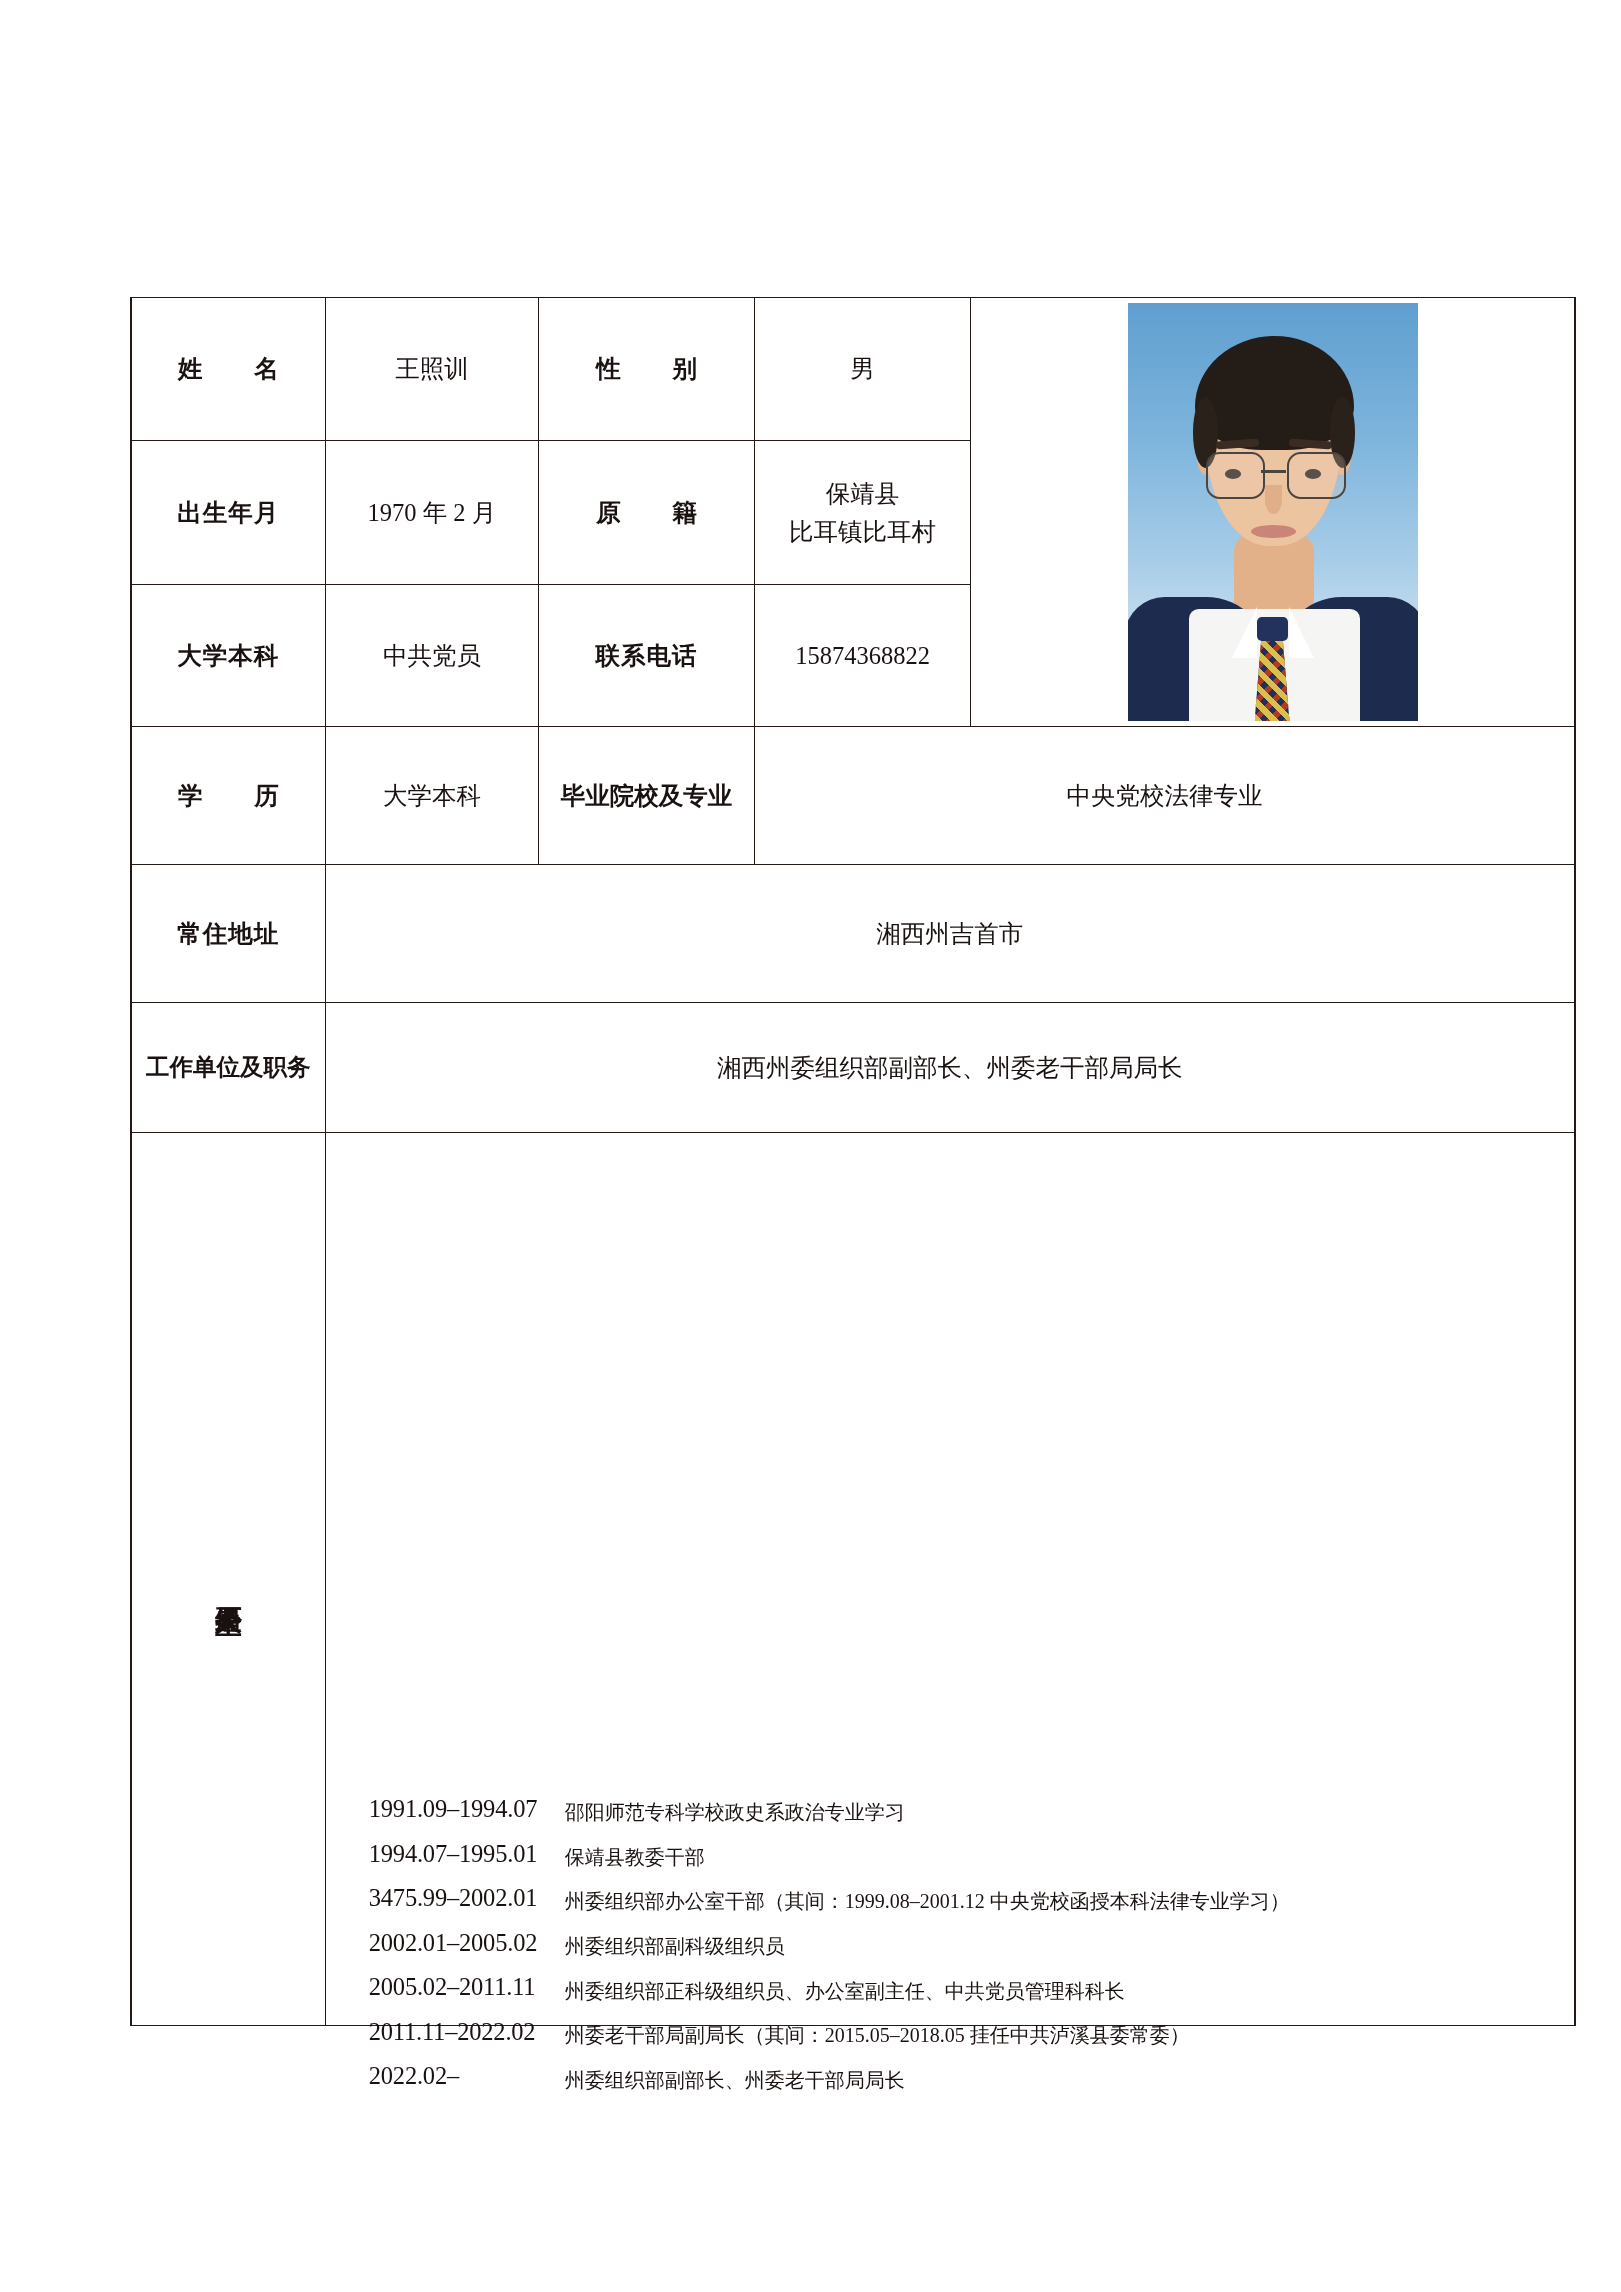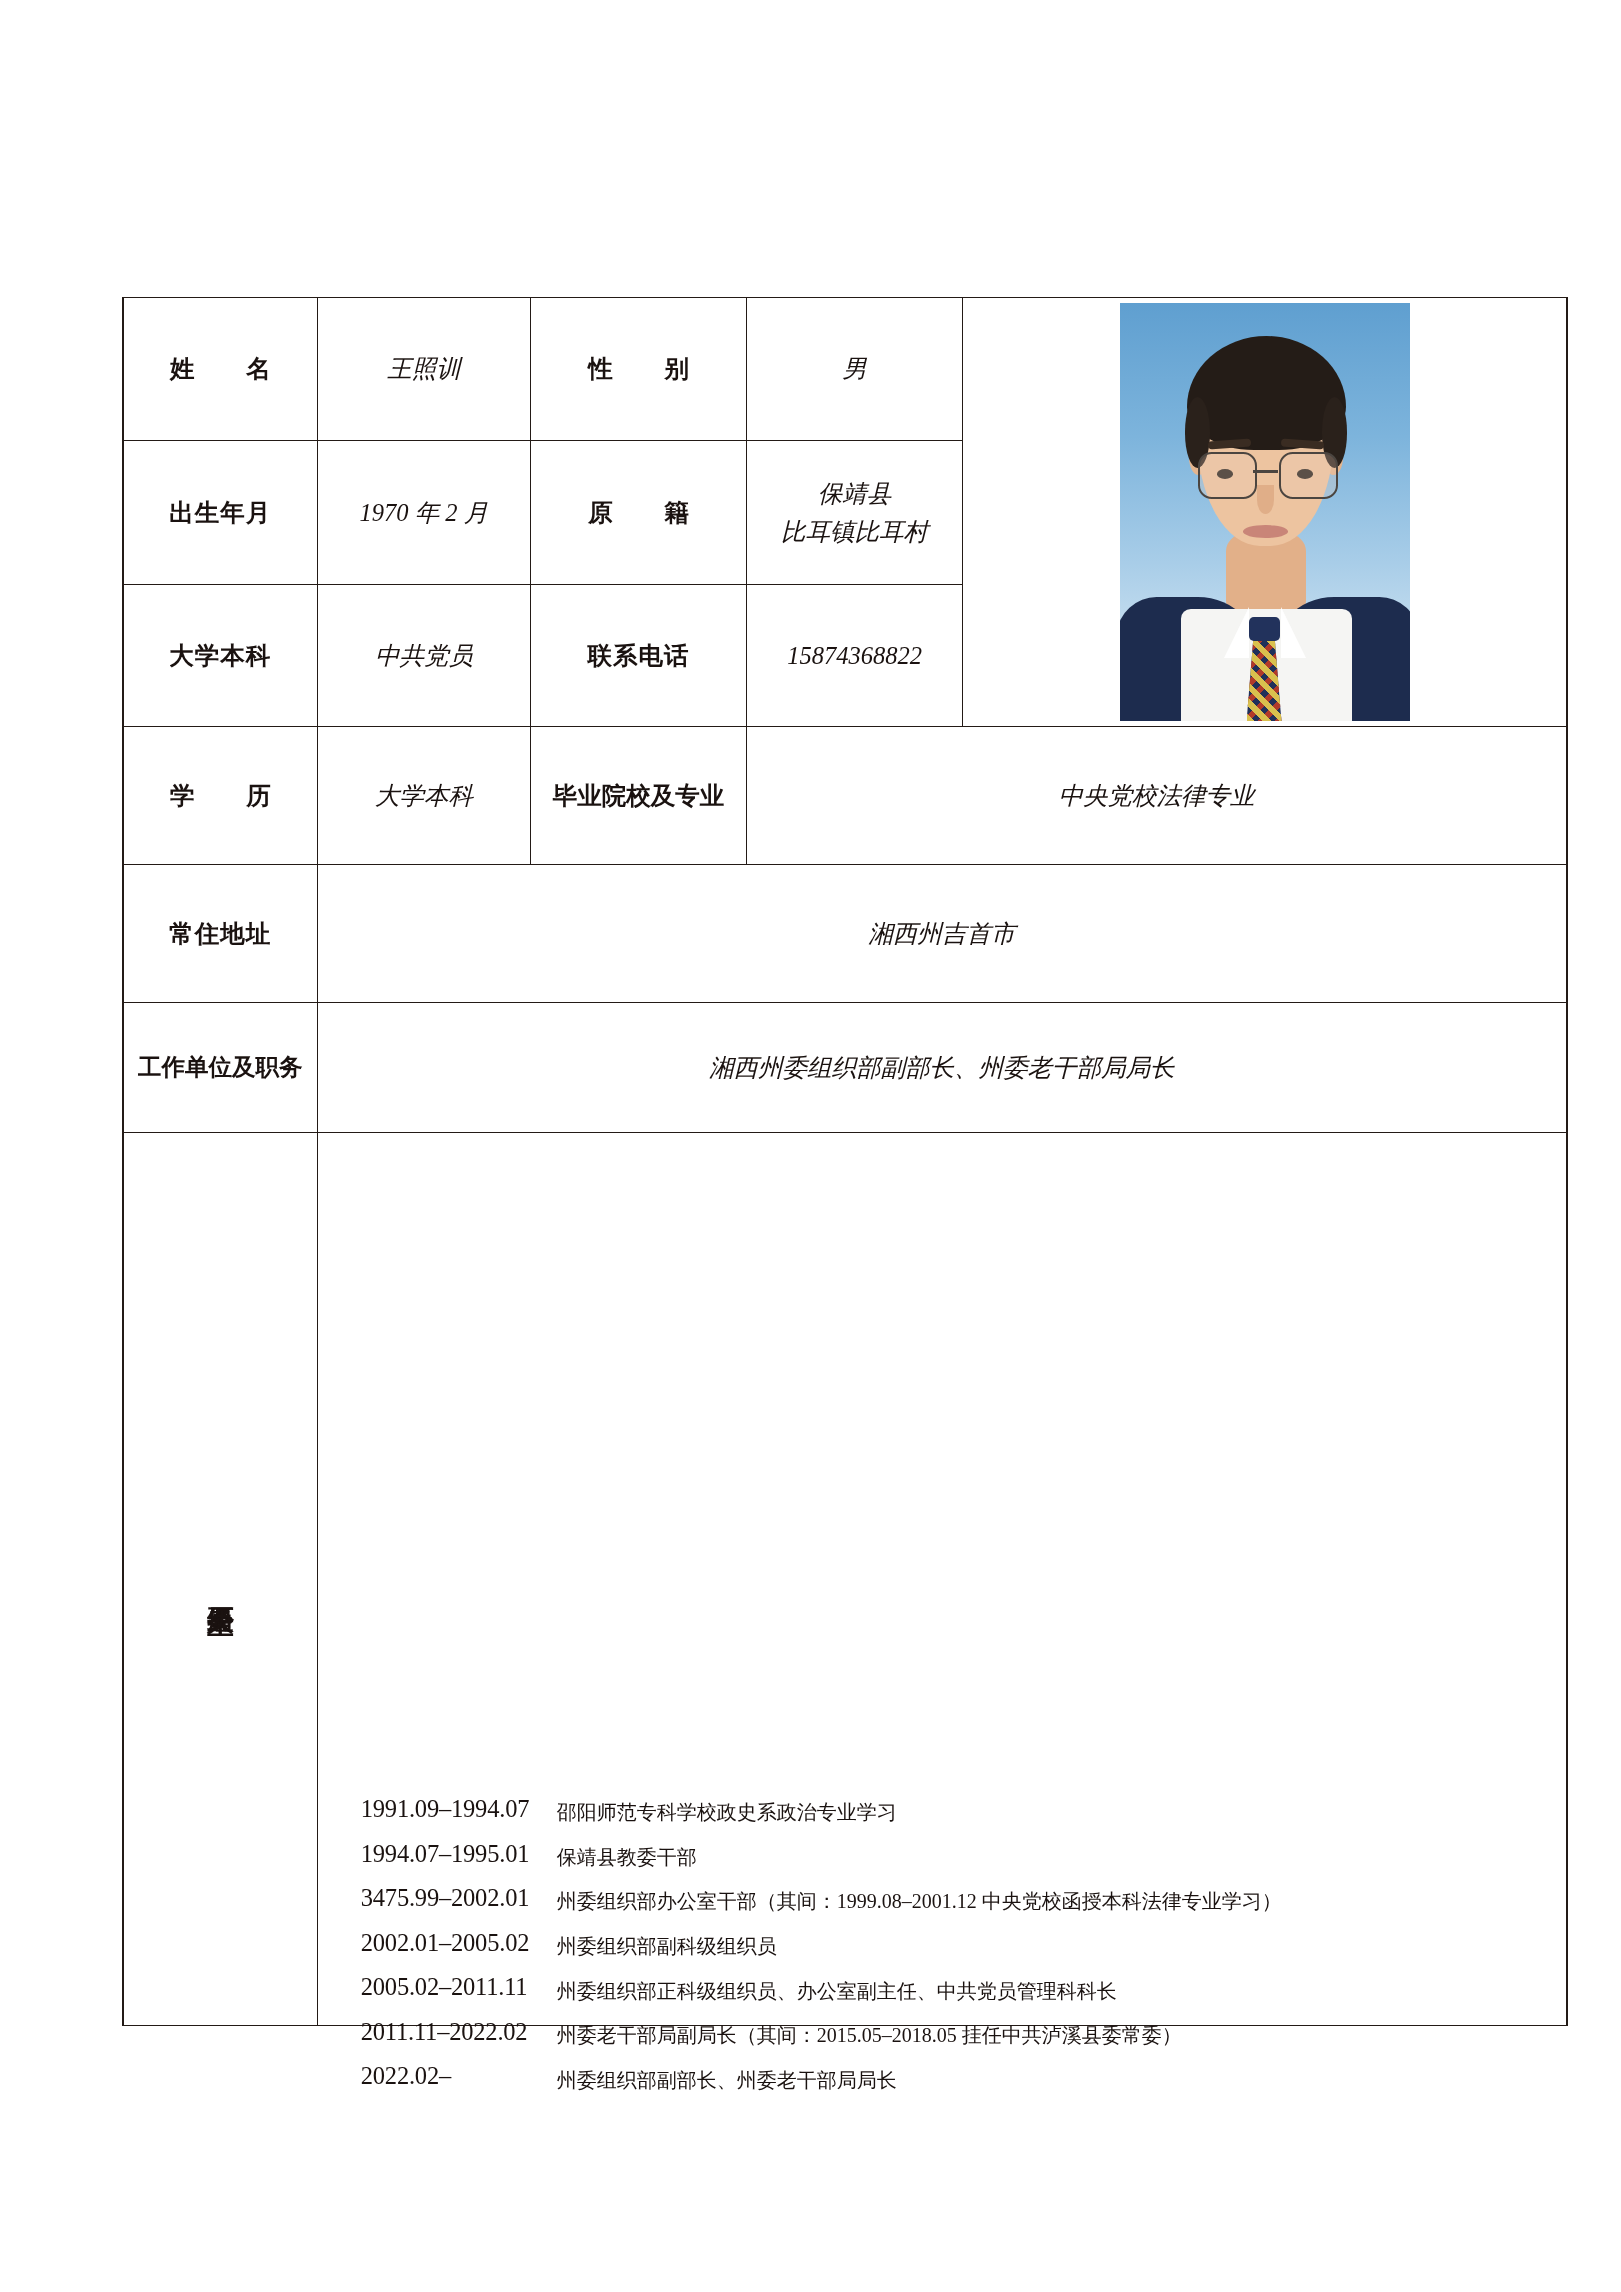--- a/index.html
+++ b/index.html
@@ -34,21 +34,21 @@
     font-weight: 700;
     font-size: 49px;
     letter-spacing: 2px;
     color: #1a1210;
     white-space: nowrap;
   }
 
   
   .info-table {
     position: absolute;
-    left: 122px;
+    left: 130px;
     top: 297px;
     width: 1446px;
     border-collapse: collapse;
     table-layout: fixed;
   }
   .info-table td {
     border: 1.6px solid #231a16;
     padding: 0;
     vertical-align: middle;
     text-align: center;
@@ -64,21 +64,20 @@
     font-weight: 700;
     letter-spacing: 1px;
   }
   .lbl-sp {
     letter-spacing: 13.7px;
     text-indent: 13.7px;
   }
   .val {
     font-family: "Liberation Serif", "DejaVu Serif", serif;
     font-weight: 400;
-    font-style: italic;
   }
   .val-2line { line-height: 1.75; }
 
   
   .photo-cell { padding: 0 !important; position: relative; }
   .photo-wrap {
     width: 290px;
     height: 418px;
     margin: 0 auto;
     position: relative;

